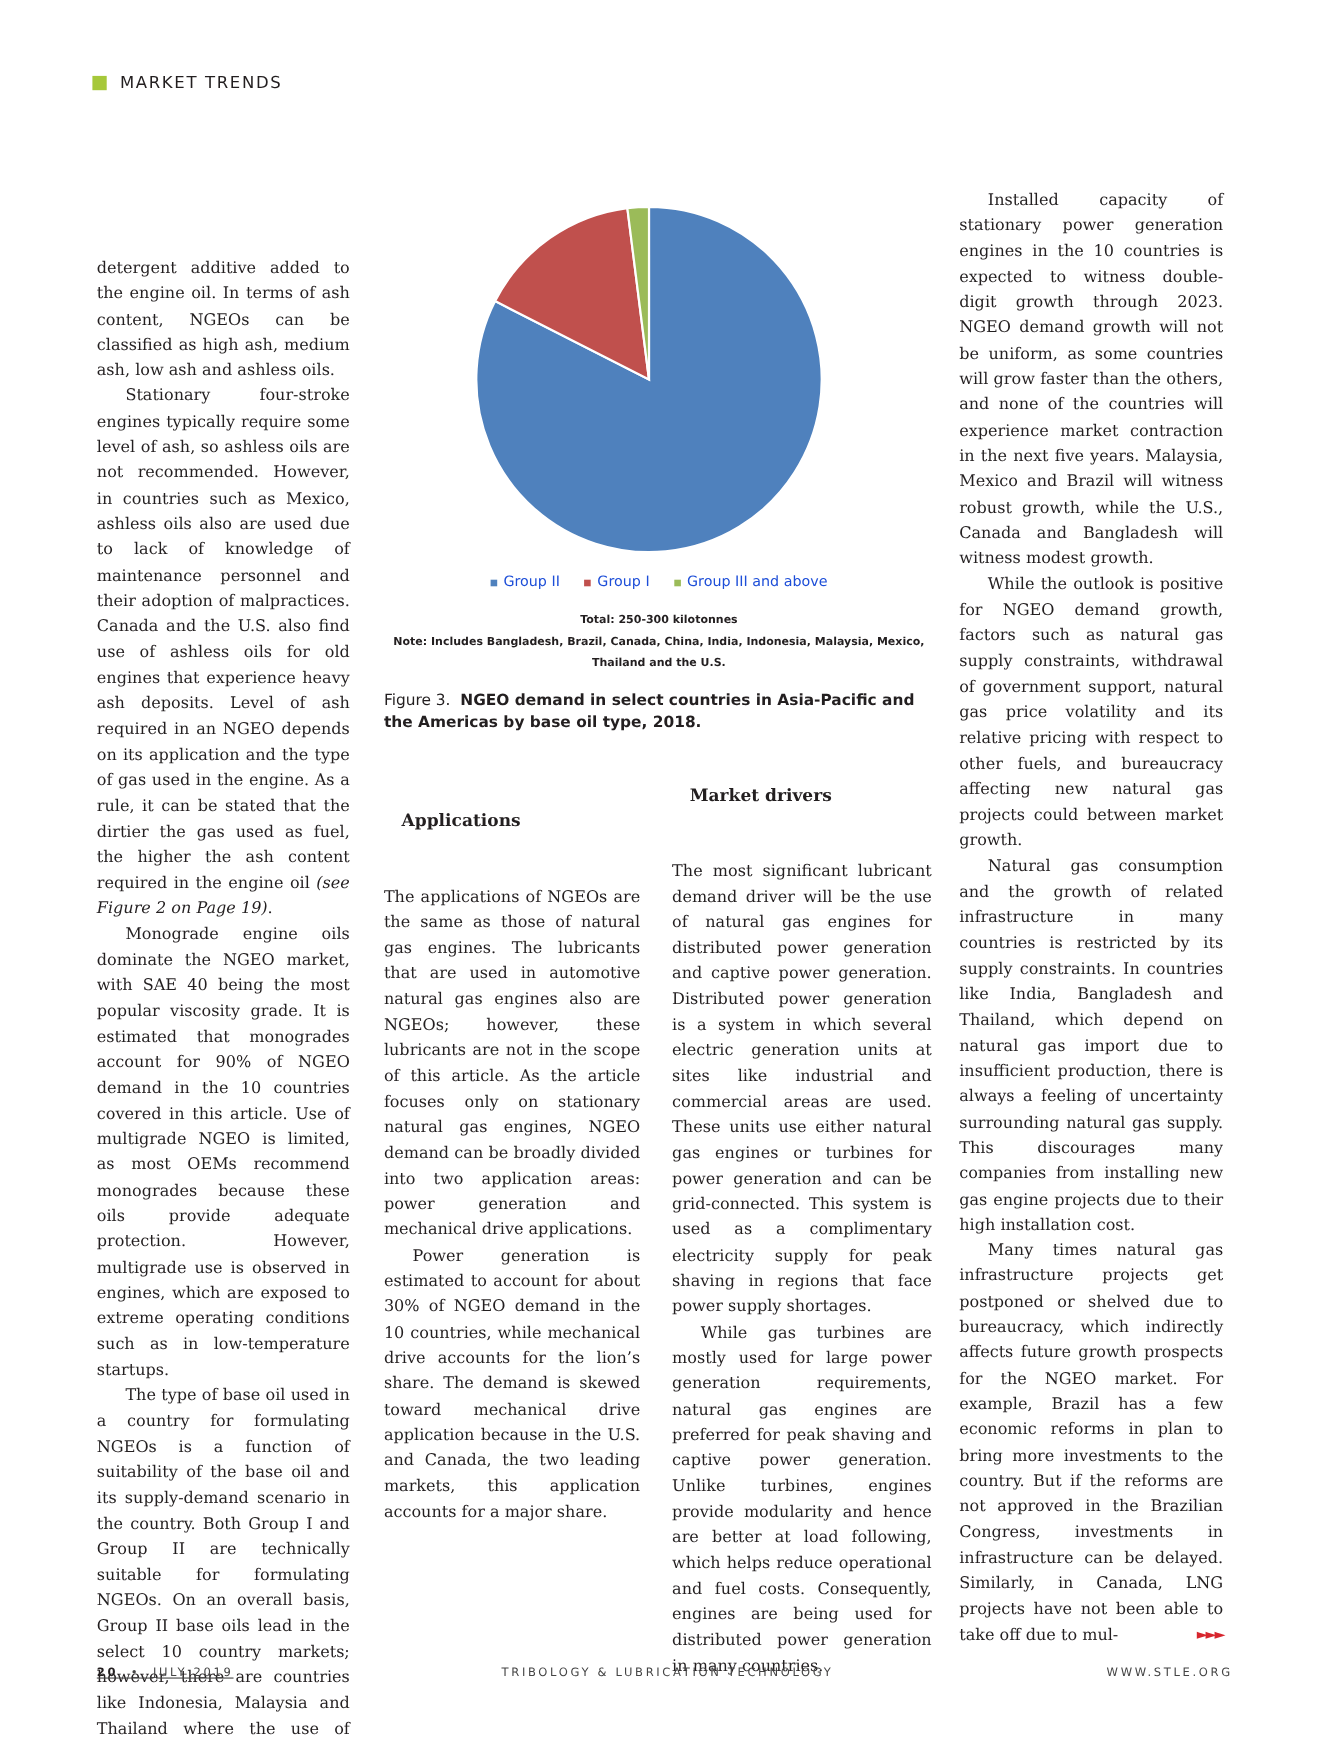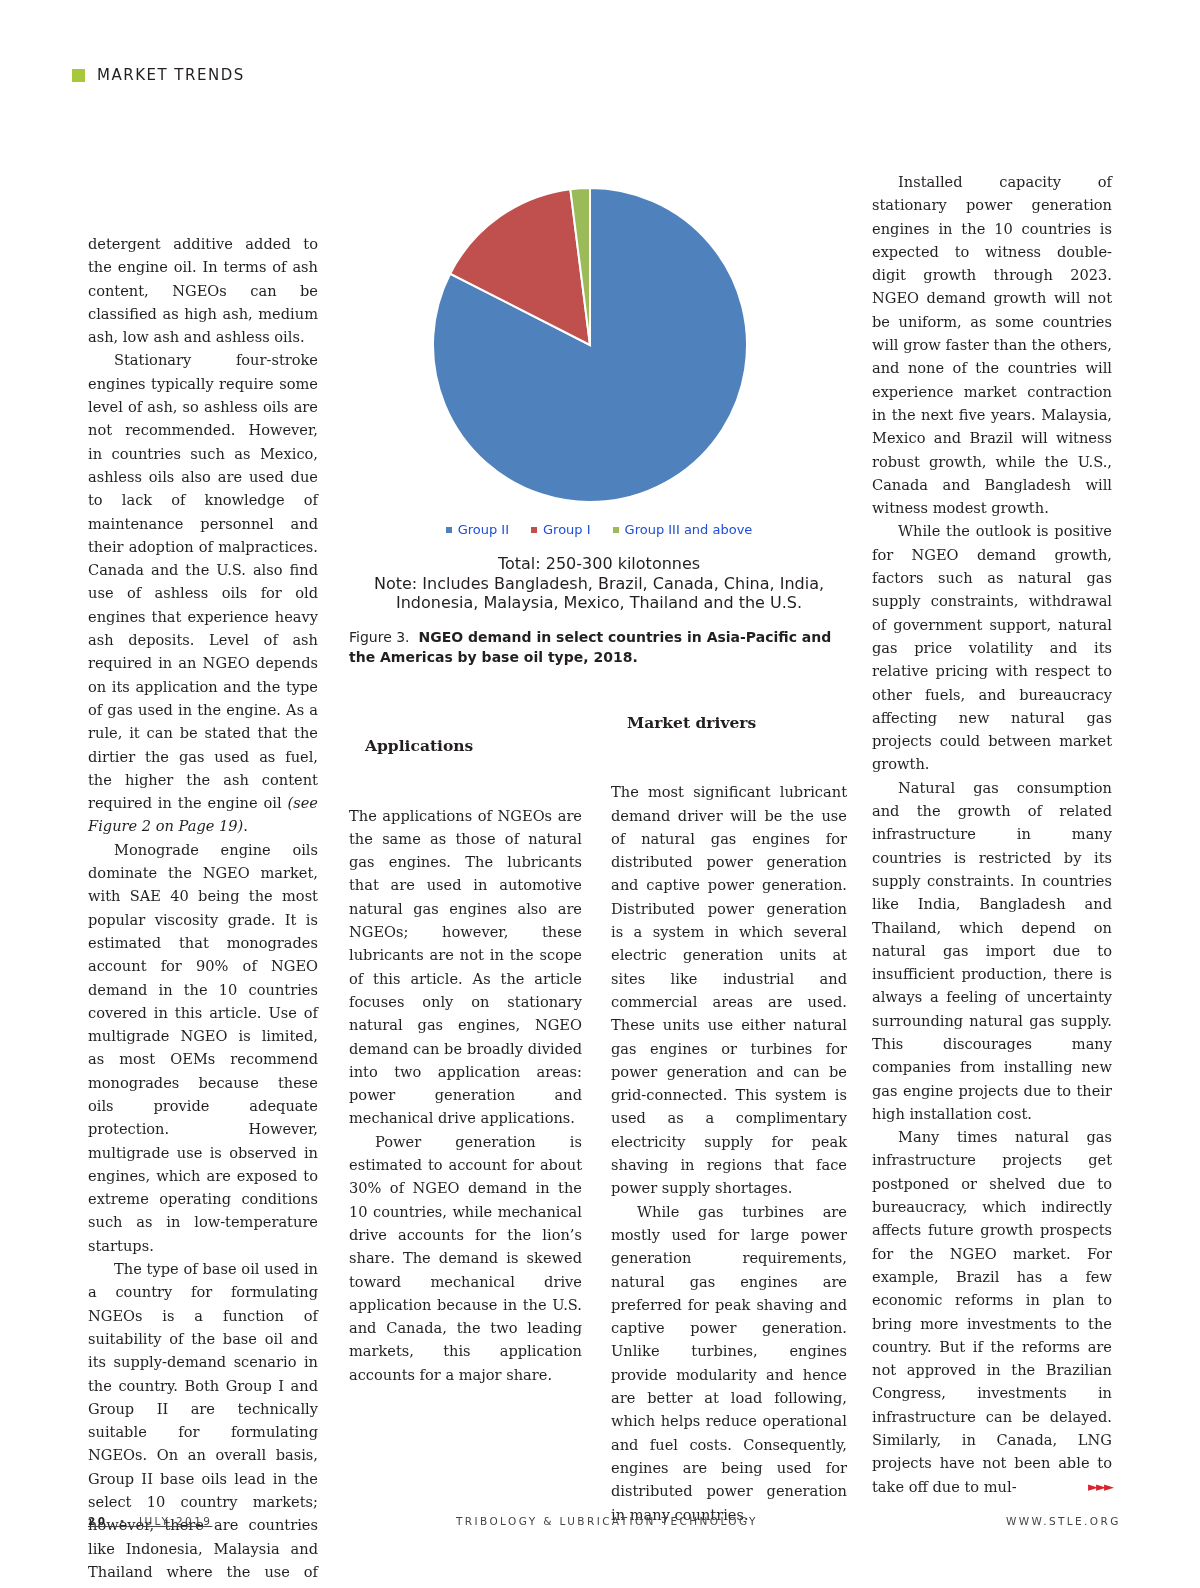--- a/index.html
+++ b/index.html
@@ -1,34 +1,34 @@
 <!DOCTYPE html>
 <html><head>
 <meta charset="utf-8">
 <style>
   html, body { margin: 0; padding: 0; }
   body { width: 1200px; height: 1588px; background: #ffffff; position: relative; overflow: hidden; color: #231f20; }
-  .header { position: absolute; left: 72px; top: 66px; display: flex; align-items: center; justify-content: flex-end; }
+  .header { position: absolute; left: 84px; top: 66px; display: flex; align-items: center; justify-content: flex-end; }
   .header .sq { width: 13px; height: 13px; background: #a6c83a; margin-right: 12px; }
   .header .label { font-family: "DejaVu Sans", sans-serif; font-size: 15px; letter-spacing: 1.5px; color: #231f20; }
   .col { position: absolute; font-family: "DejaVu Serif", serif; font-size: 14.6px; line-height: 23.3px; text-align: justify; color: #231f20; }
   .col p { margin: 0; text-indent: 26px; }
   .col p.noindent { text-indent: 0; margin-top: 46px; }
   .col h3 { margin: 16px; font-family: "DejaVu Serif", serif; font-weight: bold; font-size: 15.5px; line-height: 23.3px; }
   .col .gap { height: 23.3px; }
   .col1 { left: 88px; top: 186px; width: 230px; }
   .col2 { left: 349px; top: 695px; width: 233px; }
   .col3 { left: 611px; top: 695px; width: 236px; }
   .col4 { left: 872px; top: 170px; width: 240px; }
   .figure { position: absolute; left: 349px; top: 180px; width: 500px; }
   .pie { position: absolute; left: 82px; top: 6px; }
   .legend { position: absolute; top: 342px; left: 0; width: 500px; display: flex; justify-content: center; gap: 22px; font-family: "DejaVu Sans", sans-serif; font-size: 13px; color: #1d4ed8; }
   .legend .item { display: flex; align-items: center; }
   .legend .sw { width: 6px; height: 6px; margin-right: 6px; }
-  .fignote { position: absolute; top: 374px; left: 0; width: 500px; text-align: center; font-family: "DejaVu Sans", sans-serif; font-size: 16px; line-height: 19.5px; color: #231f20; }
+  .fignote { position: absolute; top: 374px; left: 0; width: 500px; text-align: center; font-family: "DejaVu Sans", sans-serif; font-size: 10px; line-height: 19.5px; color: #231f20; font-weight: bold; }
   .caption { position: absolute; top: 447px; left: 0; width: 500px; font-family: "DejaVu Sans", sans-serif; font-size: 14px; line-height: 20px; color: #231f20; }
   .caption b { font-weight: bold; }
   .arrows { color: #d7262e; font-family: "DejaVu Sans", sans-serif; font-size: 13px; letter-spacing: -2px; float: right; }
   .footer { position: absolute; top: 1515px; font-family: "DejaVu Sans", sans-serif; font-size: 10.5px; letter-spacing: 2.4px; color: #444; }
   .footer b { font-weight: bold; color: #231f20; }
   .f-left { left: 88px; text-decoration: underline; }
   .f-center { left: 456px; }
   .f-right { left: 1006px; }
   i { font-style: italic; }
 </style>

